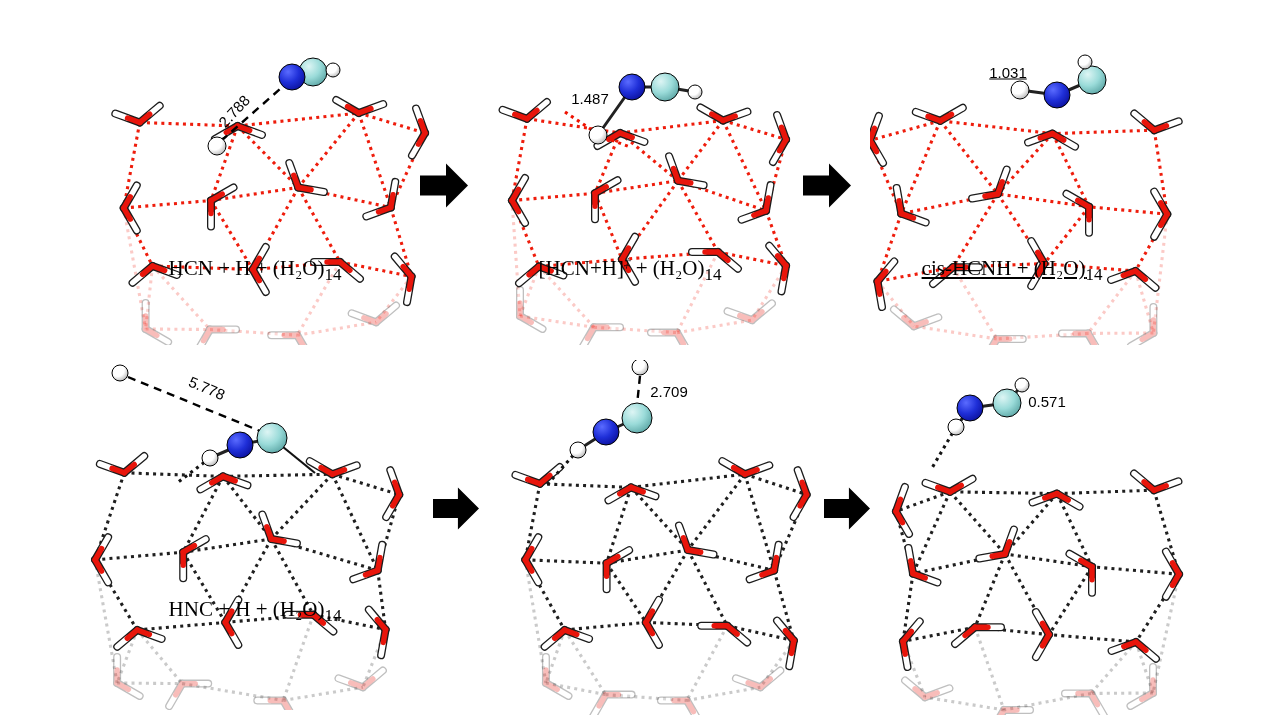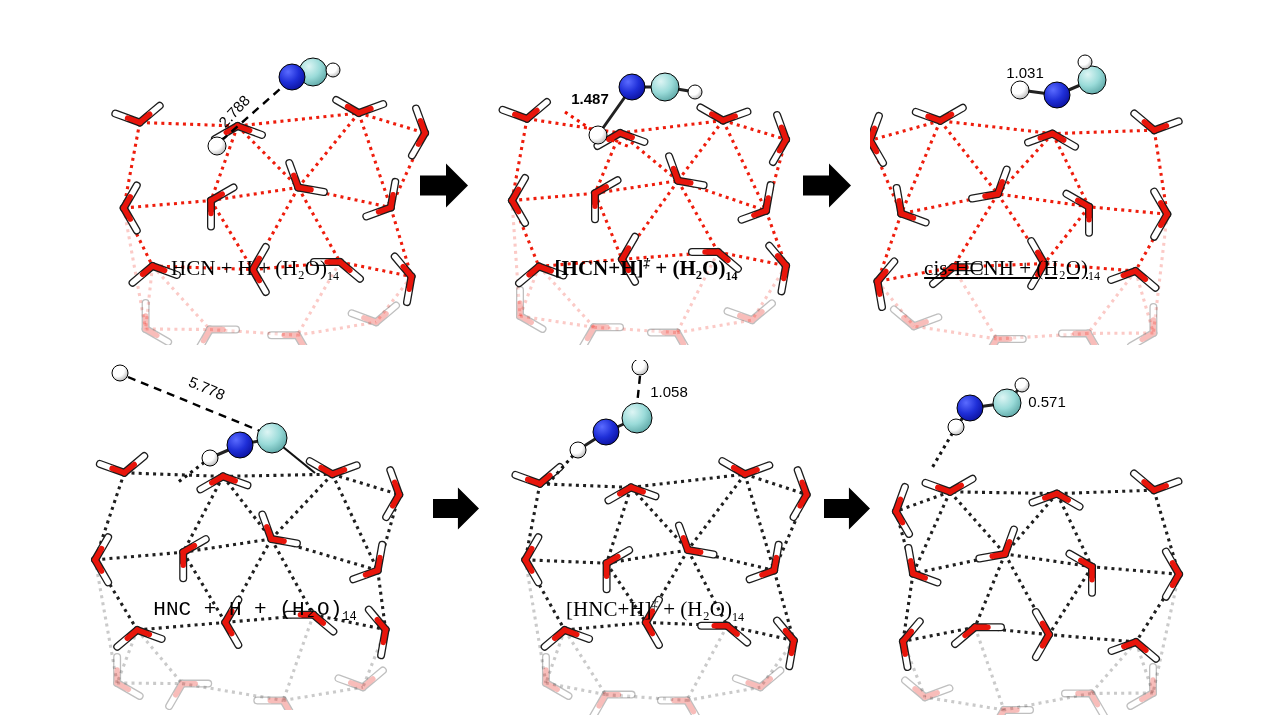--- a/index.html
+++ b/index.html
@@ -1,41 +1,41 @@
 <!DOCTYPE html>
 <html><head>
 <meta charset="utf-8">
 <style>
   html,body{margin:0;padding:0;}
   body{width:1276px;height:723px;background:#ffffff;overflow:hidden;position:relative;
        font-family:"Liberation Serif",serif;}
   .figure{position:absolute;left:0;top:0;width:1276px;height:723px;background:#fff;}
   .panel{position:absolute;}
   .p0{left:100px;top:40px;width:340px;height:305px;}
-  .p1{left:480px;top:40px;width:330px;height:305px;font-weight:bold;}
+  .p1{left:480px;top:40px;width:330px;height:305px;}
   .p2{left:870px;top:40px;width:340px;height:305px;}
   .p3{left:80px;top:355px;width:350px;height:355px;}
   .p4{left:490px;top:360px;width:330px;height:355px;}
   .p5{left:880px;top:370px;width:330px;height:345px;}
   .cluster{position:absolute;left:0;top:0;width:100%;height:100%;}
   .panel-label{position:absolute;white-space:nowrap;font-family:"Liberation Serif",serif;
                font-size:21px;color:#000;transform:translateX(-50%);z-index:5;}
-  .panel-label sub{font-size:12px;}
+  .panel-label sub{font-size:17px;}
   .panel-label sup{font-size:13px;font-style:italic;}
   .p0 .panel-label{left:calc(50% - 15px);top:215px;}
-  .p1 .panel-label{left:calc(50% - 15px);top:215px;margin-left:16px;}
+  .p1 .panel-label{left:calc(50% - 15px);top:215px;}
   .p2 .panel-label{left:calc(50% - 28px);top:215px;text-decoration:underline;}
-  .p3 .panel-label{left:50%;top:241px;font-family:Liberation Mono, monospace;}
+  .p3 .panel-label{left:50%;top:241px;}
   .p4 .panel-label{left:50%;top:236px;}
   .p5 .panel-label{left:calc(50% - 13px);top:226px;}
   .dist{position:absolute;font-family:"Liberation Sans","DejaVu Sans",sans-serif;
         font-size:15px;color:#000;white-space:nowrap;z-index:6;}
   .p0 .dist{left:134px;top:71px;transform:translate(-50%,-50%) rotate(-47deg);}
   .p1 .dist{left:110px;top:58px;transform:translate(-50%,-50%);}
-  .p2 .dist{left:155px;top:32px;transform:translate(-50%,-50%);}
+  .p2 .dist{left:138px;top:32px;transform:translate(-50%,-50%);text-decoration:underline;}
   .p3 .dist{left:127px;top:33px;transform:translate(-50%,-50%) rotate(23deg);}
   .p4 .dist{left:179px;top:31px;transform:translate(-50%,-50%);}
   .p5 .dist{left:167px;top:31px;transform:translate(-50%,-50%);}
   .arrow{position:absolute;width:48px;height:45px;}
   .a0{left:420px;top:163px;}
   .a1{left:803px;top:163px;}
   .a2{left:433px;top:487px;width:46px;height:43px;}
   .a3{left:824px;top:487px;width:46px;height:43px;}
 </style>
 </head>
@@ -972,22 +972,21 @@
         </g>
         <line x1="88" y1="90" x2="55" y2="127" stroke="#141414" stroke-width="3.1" stroke-dasharray="3 4.2"></line>
         <line x1="150" y1="16" x2="147" y2="45" stroke="#000000" stroke-width="2.4" stroke-dasharray="8 6"></line>
         <line x1="116" y1="72" x2="147" y2="58" stroke="#222" stroke-width="3" stroke-linecap="round"></line>
         <line x1="116" y1="72" x2="88" y2="90" stroke="#222" stroke-width="3" stroke-linecap="round"></line>
         <circle cx="150" cy="7" r="8" fill="url(#gH4)" stroke="#000" stroke-width="1"></circle>
         <circle cx="116" cy="72" r="13" fill="url(#gN4)" stroke="#000" stroke-width="1"></circle>
         <circle cx="147" cy="58" r="15" fill="url(#gC4)" stroke="#000" stroke-width="1"></circle>
         <circle cx="88" cy="90" r="8" fill="url(#gH4)" stroke="#000" stroke-width="1"></circle>
       </svg>
-    <div class="dist">1.058</div>
-    <div class="panel-label"><span>[HNC+H]</span><sup>‡</sup><span> + (H₂O)</span><sub>14</sub></div>
+    <div class="dist">2.709</div>
   </div>
 
   <div class="panel p5">
     <svg class="cluster" viewBox="0 0 330 345">
         <defs>
           <radialGradient id="gN5" cx="35%" cy="30%" r="75%">
             <stop offset="0%" stop-color="#5a6bff"></stop>
             <stop offset="55%" stop-color="#1f2fd8"></stop>
             <stop offset="100%" stop-color="#0c12a0"></stop>
           </radialGradient>

